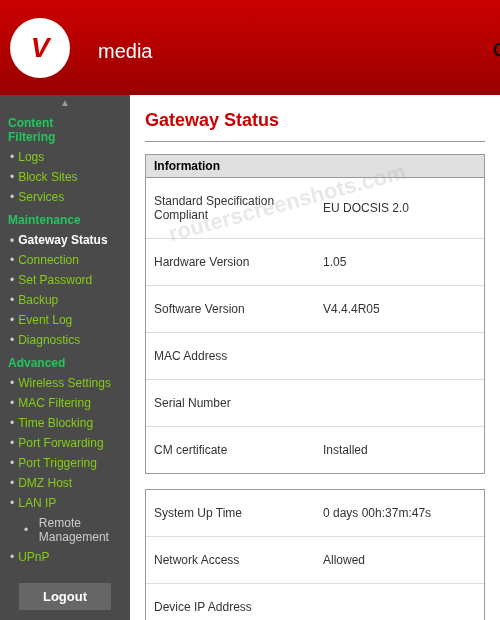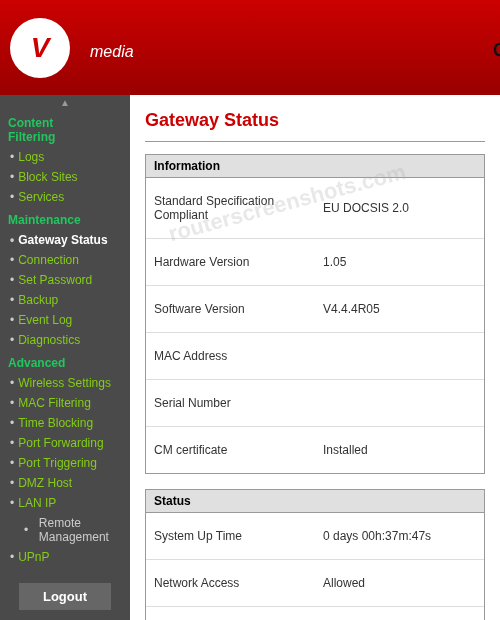--- a/index.html
+++ b/index.html
@@ -45,23 +45,22 @@
     .logo-infinity {
       position: absolute;
       right: -18px;
       top: 50%;
       transform: translateY(-50%);
       font-size: 36px;
       color: #111;
     }
     .logo-text {
       color: #fff;
-      font-size: 16px;
-      font-style: italic;
-      margin-left: 20px;
+      font-size: 20px;
+      margin-left: 28px;
       margin-top: 8px;
     }
 
     
     .main-layout {
       display: flex;
       height: 525px;
     }
 
     
@@ -277,21 +276,20 @@
           </tr>
           <tr>
             <td>CM certificate</td>
             <td>Installed</td>
           </tr>
         </tbody>
           </table>
       </div>
 
       <div class="info-table-container">
-        <div class="table-header">Status</div>
         <table class="info-table">
           <tbody>
               <tr>
             <td>System Up Time</td>
             <td>0 days 00h:37m:47s</td>
           </tr>
           <tr>
             <td>Network Access</td>
             <td>Allowed</td>
           </tr>

